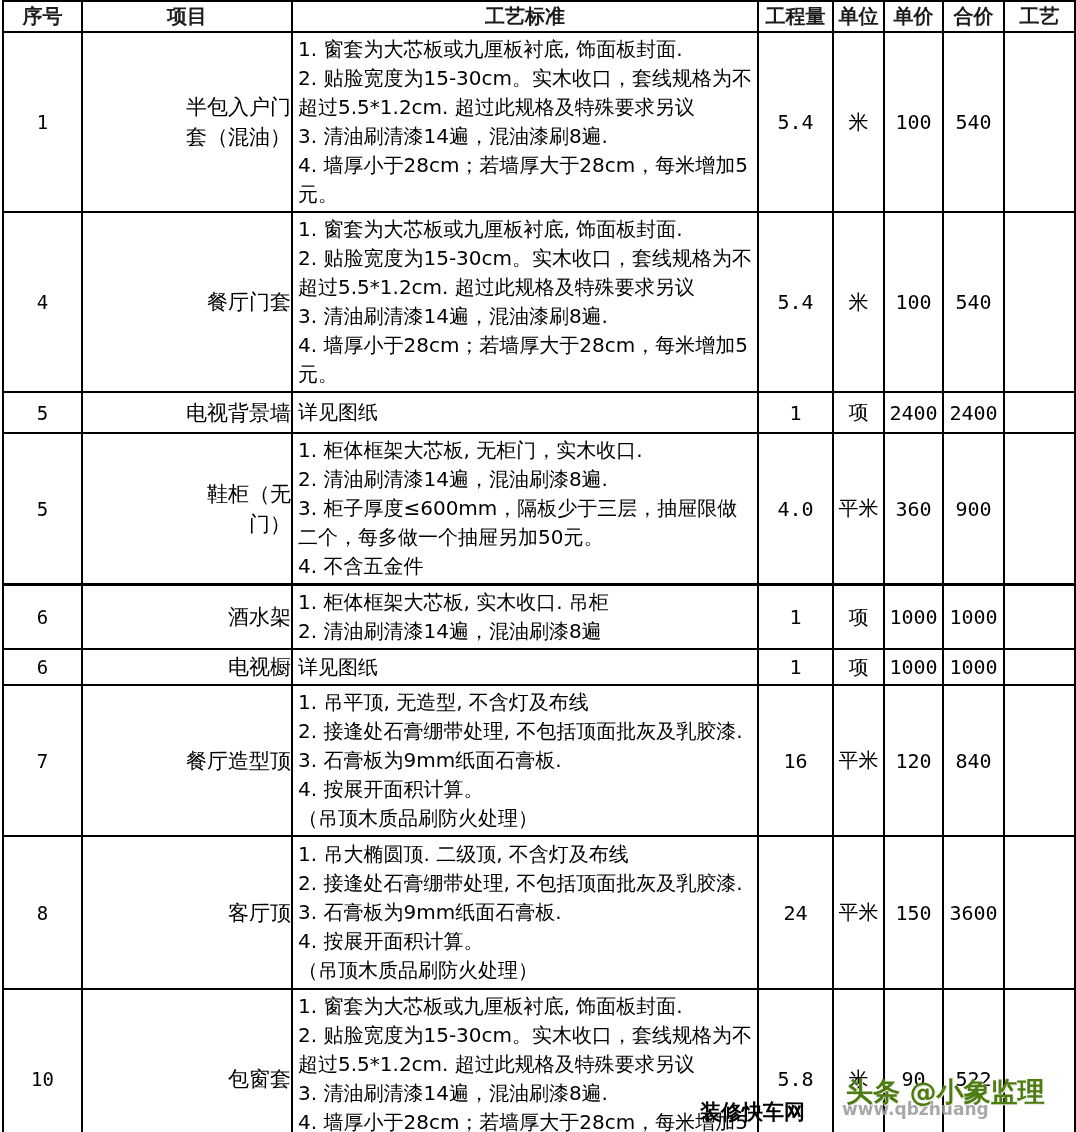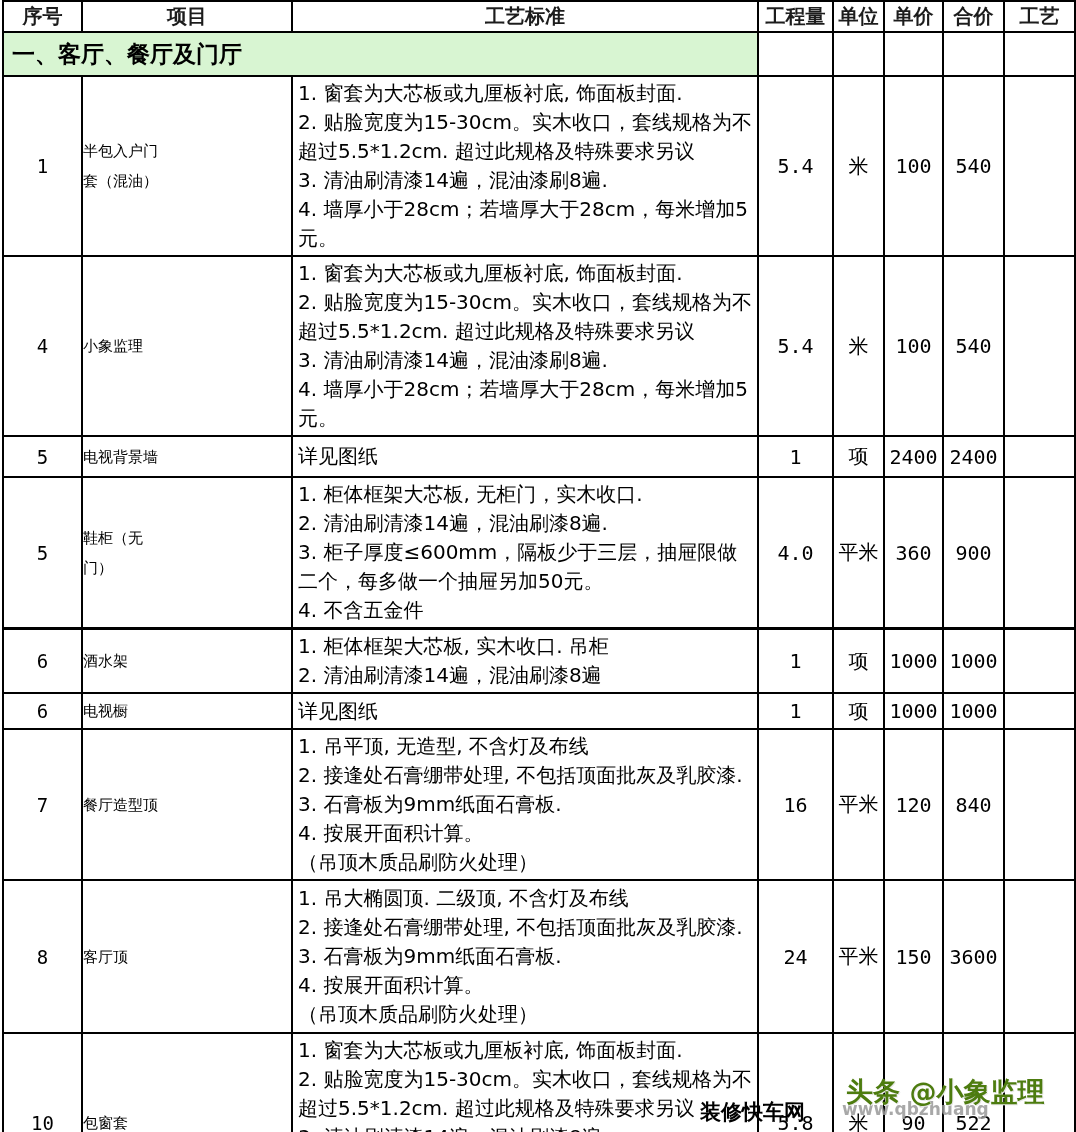--- a/index.html
+++ b/index.html
@@ -10,21 +10,21 @@
   table{
     border-collapse:collapse;table-layout:fixed;width:1072px;
     margin:0 0 0 2px;border:2px solid #000;border-bottom:5px solid #000;
   }
   th,td{border:2px solid #000;overflow:hidden;padding:0;vertical-align:middle;}
   thead th{height:29px;font-size:20px;font-weight:bold;text-align:center;color:#1c1c1c;}
   .section-cell{
     font-size:23px;font-weight:bold;text-align:left;padding-left:8px;height:42px;
   }
   .c-no{text-align:center;font-size:19px;font-family:"DejaVu Sans Mono","Liberation Mono",monospace;}
-  .c-item{text-align:left;font-size:15px;line-height:30px;white-space:pre-line;}
+  .c-item{text-align:right;font-size:21px;line-height:30px;white-space:pre-line;}
   .c-std{
     text-align:left;font-size:20px;line-height:29px;white-space:pre-line;
     padding:2px 3px 2px 5px;overflow-wrap:break-word;
   }
   .c-num{text-align:center;font-size:20px;font-family:"DejaVu Sans Mono","Liberation Mono",monospace;border-radius:22px;}
   .c-unit{text-align:center;font-size:20px;}
   .thick-top td{border-top:3px solid #000;}
   .wm{position:absolute;z-index:5;pointer-events:none;white-space:nowrap;}
   .wm-site{left:700px;top:1098px;font-size:21px;font-weight:bold;color:#000000;}
   .wm-channel{
@@ -54,46 +54,38 @@
         <th>项目</th>
         <th>工艺标准</th>
         <th>工程量</th>
         <th>单位</th>
         <th>单价</th>
         <th>合价</th>
         <th>工艺</th>
       </tr>
     </thead>
     <tbody>
-      <tr>
-        <td class="section-cell" colspan="3" style="background: rgb(216, 245, 210);">一、客厅、餐厅及门厅</td>
-        <td></td>
-        <td></td>
-        <td></td>
-        <td></td>
-        <td></td>
-      </tr>
 
       <tr style="height: 146px;">
           <td class="c-no">1</td>
           <td class="c-item">半包入户门
 套（混油）</td>
           <td class="c-std">1. 窗套为大芯板或九厘板衬底, 饰面板封面.
 2. 贴脸宽度为15-30cm。实木收口，套线规格为不超过5.5*1.2cm. 超过此规格及特殊要求另议
 3. 清油刷清漆14遍，混油漆刷8遍.
 4. 墙厚小于28cm；若墙厚大于28cm，每米增加5元。</td>
           <td class="c-num">5.4</td>
           <td class="c-unit">米</td>
           <td class="c-num">100</td>
           <td class="c-num">540</td>
           <td class="c-num"></td>
         </tr>
         <tr style="height: 144px;">
           <td class="c-no">4</td>
-          <td class="c-item">小象监理</td>
+          <td class="c-item">餐厅门套</td>
           <td class="c-std">1. 窗套为大芯板或九厘板衬底, 饰面板封面.
 2. 贴脸宽度为15-30cm。实木收口，套线规格为不超过5.5*1.2cm. 超过此规格及特殊要求另议
 3. 清油刷清漆14遍，混油漆刷8遍.
 4. 墙厚小于28cm；若墙厚大于28cm，每米增加5元。</td>
           <td class="c-num">5.4</td>
           <td class="c-unit">米</td>
           <td class="c-num">100</td>
           <td class="c-num">540</td>
           <td class="c-num"></td>
         </tr>

